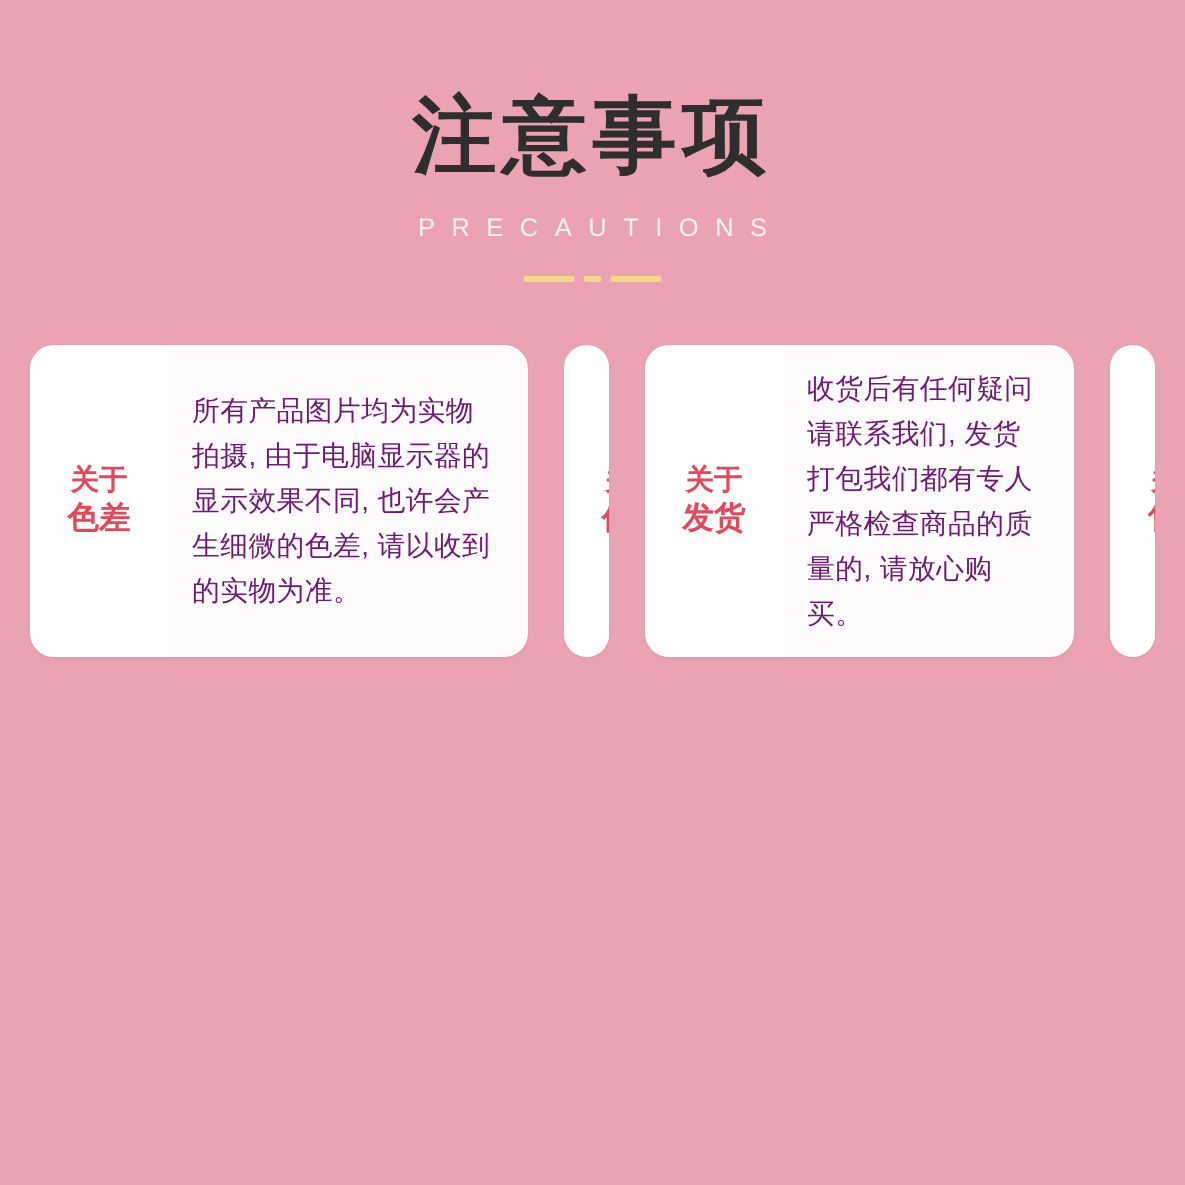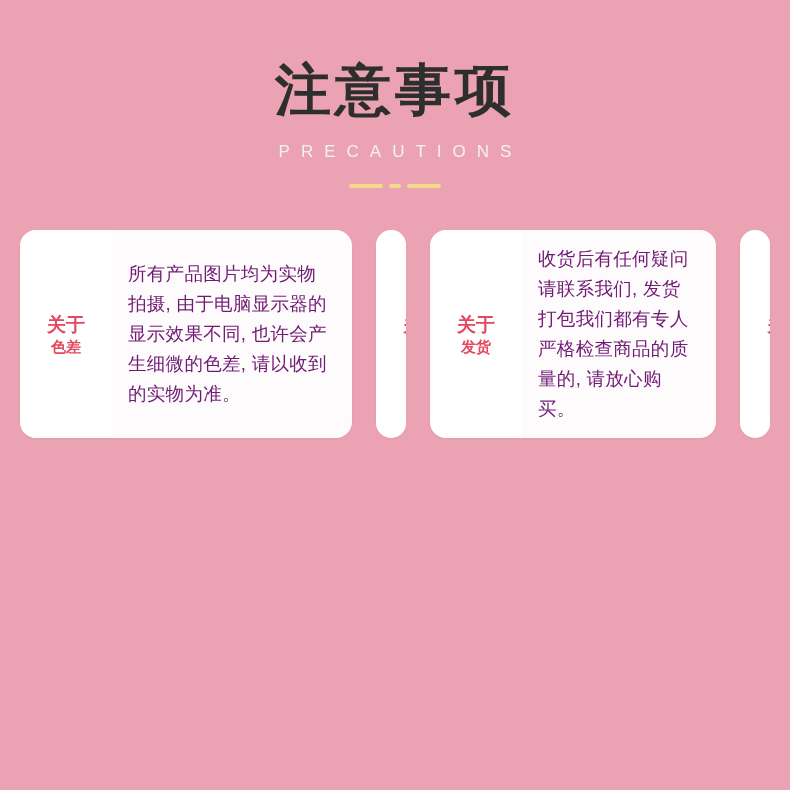--- a/index.html
+++ b/index.html
@@ -78,21 +78,21 @@
     color: #e4485f;
     display: flex;
     flex-direction: column;
     align-items: center;
     justify-content: center;
     font-weight: bold;
     line-height: 1.28;
     padding: 6px 0;
   }
   .tag .t1 { font-size: 19px; }
-  .tag .t2 { font-size: 15px; }
+  .tag .t2 { font-size: 21px; }
   .content {
     flex: 1 1 auto;
     display: flex;
     align-items: center;
     padding: 14px 22px 14px 16px;
     font-size: 18.5px;
     color: #701a75;
     line-height: 1.62;
     letter-spacing: 0.3px;
   }

